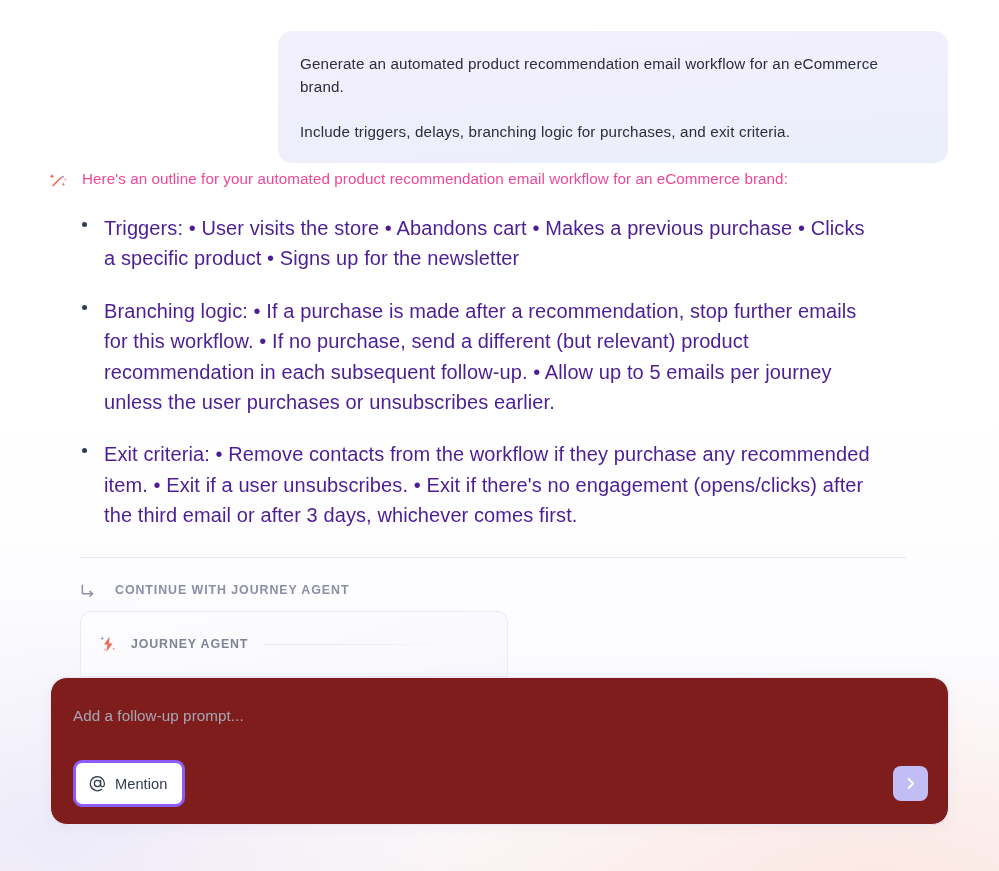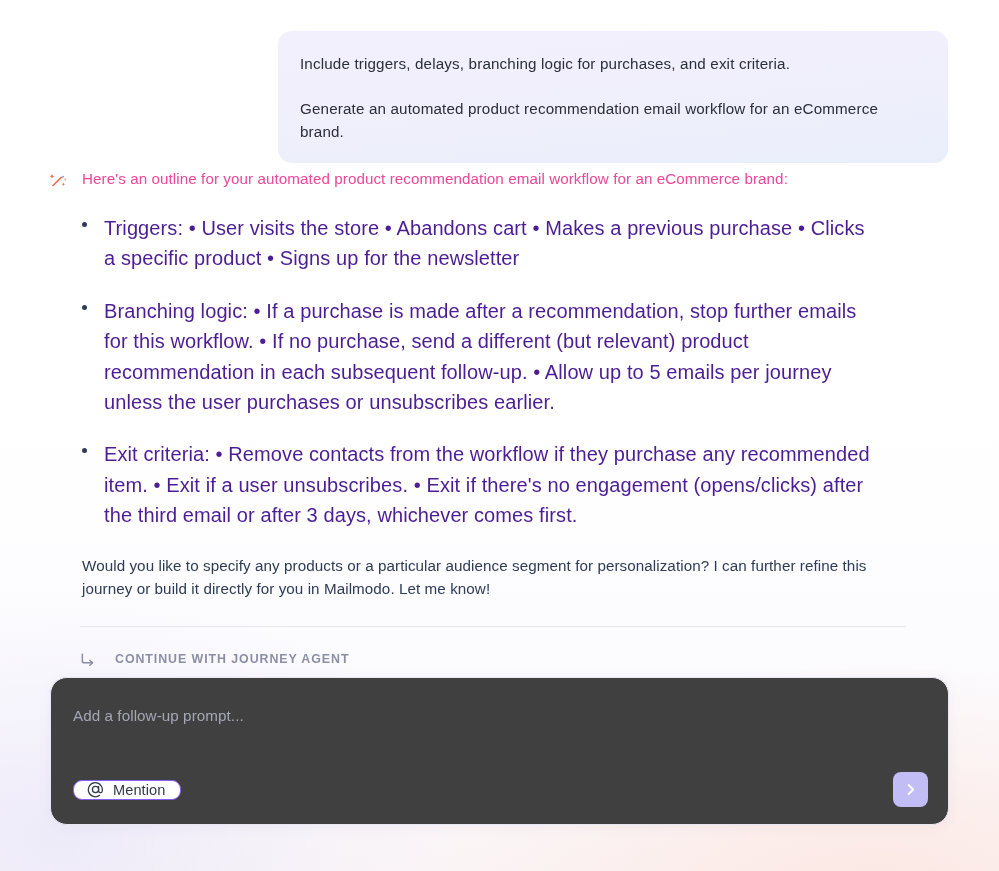--- a/index.html
+++ b/index.html
@@ -162,21 +162,21 @@
     margin-left: 4px;
   }
 
   
   .composer {
     position: absolute;
     left: 50px;
     top: 677px;
     width: 899px;
     height: 148px;
-    background: #404040;
+    background: #7f1d1d;
     border: 1px solid #e9e7f2;
     border-radius: 17px;
     box-shadow: 0 2px 14px rgba(90,80,140,0.055);
     padding: 28px 22px 18px 22px;
   }
   .composer-placeholder {
     font-size: 15.2px;
     color: #a5a6b4;
     letter-spacing: 0.005em;
     line-height: 1.3;
@@ -186,24 +186,24 @@
     position: absolute;
     left: 22px; right: 20px; bottom: 17px;
     display: flex;
     align-items: center;
     justify-content: space-between;
   }
   .mention-btn {
     display: inline-flex;
     align-items: center;
     gap: 9px;
-    height: 20px;
+    height: 47px;
     padding: 0 15px 0 13px;
     background: #ffffff;
-    border: 1px solid #8b5cf6;
+    border: 3px solid #8b5cf6;
     border-radius: 9px;
     cursor: pointer;
     font-family: inherit;
   }
   .at-icon { width: 17px; height: 17px; flex: 0 0 auto; }
   .mention-label {
     font-size: 14.6px;
     color: #323a4d;
     letter-spacing: 0.005em;
   }
@@ -220,22 +220,22 @@
   .send-btn svg { width: 15px; height: 15px; display: block; }
 </style>
 </head>
 <body>
 
 <div class="bg-wash"></div>
 
 <div class="page">
 
   <div class="prompt-bubble">
+    <div class="prompt-line">Generate an automated product recommendation email workflow for an eCommerce brand.</div>
     <div class="prompt-line">Include triggers, delays, branching logic for purchases, and exit criteria.</div>
-    <div class="prompt-line">Generate an automated product recommendation email workflow for an eCommerce brand.</div>
   </div>
 
   <div class="response">
 
     <div class="resp-head">
       <span class="wand-icon">
         <svg viewBox="0 0 20 20" xmlns="http://www.w3.org/2000/svg">
           <path d="M5.2 15.6 L14.2 6.6 L13.0 5.4 L4.0 14.4 Z" fill="#ee6a52"></path>
           <path d="M13.6 6.0 L15.0 4.6 L16.2 5.8 L14.8 7.2 Z" fill="#8f9bd6"></path>
           <path d="M4.0 3.0 L4.7 4.6 L6.3 5.3 L4.7 6.0 L4.0 7.6 L3.3 6.0 L1.7 5.3 L3.3 4.6 Z" fill="#ee6a52"></path>
@@ -245,21 +245,20 @@
       </span>
       <div class="resp-head-text">Here's an outline for your automated product recommendation email workflow for an eCommerce brand:</div>
     </div>
 
     <ul class="bullets">
       <li>Triggers: • User visits the store • Abandons cart • Makes a previous purchase • Clicks a specific product • Signs up for the newsletter</li>
       <li>Branching logic: • If a purchase is made after a recommendation, stop further emails for this workflow. • If no purchase, send a different (but relevant) product recommendation in each subsequent follow-up. • Allow up to 5 emails per journey unless the user purchases or unsubscribes earlier.</li>
       <li>Exit criteria: • Remove contacts from the workflow if they purchase any recommended item. • Exit if a user unsubscribes. • Exit if there's no engagement (opens/clicks) after the third email or after 3 days, whichever comes first.</li>
     </ul>
 
-    <div class="closing">Would you like to specify any products or a particular audience segment for personalization? I can further refine this journey or build it directly for you in Mailmodo. Let me know!</div>
 
     <div class="divider"></div>
 
     <div class="continue-row">
       <span class="arrow-icon">
         <svg viewBox="0 0 16 16" xmlns="http://www.w3.org/2000/svg" fill="none" stroke="#8b8fa6" stroke-width="1.6" stroke-linecap="round" stroke-linejoin="round">
           <path d="M2.5 2.5 L2.5 9.5 A2 2 0 0 0 4.5 11.5 L13 11.5"></path>
           <path d="M10.5 8.8 L13.4 11.5 L10.5 14.2"></path>
         </svg>
       </span>

